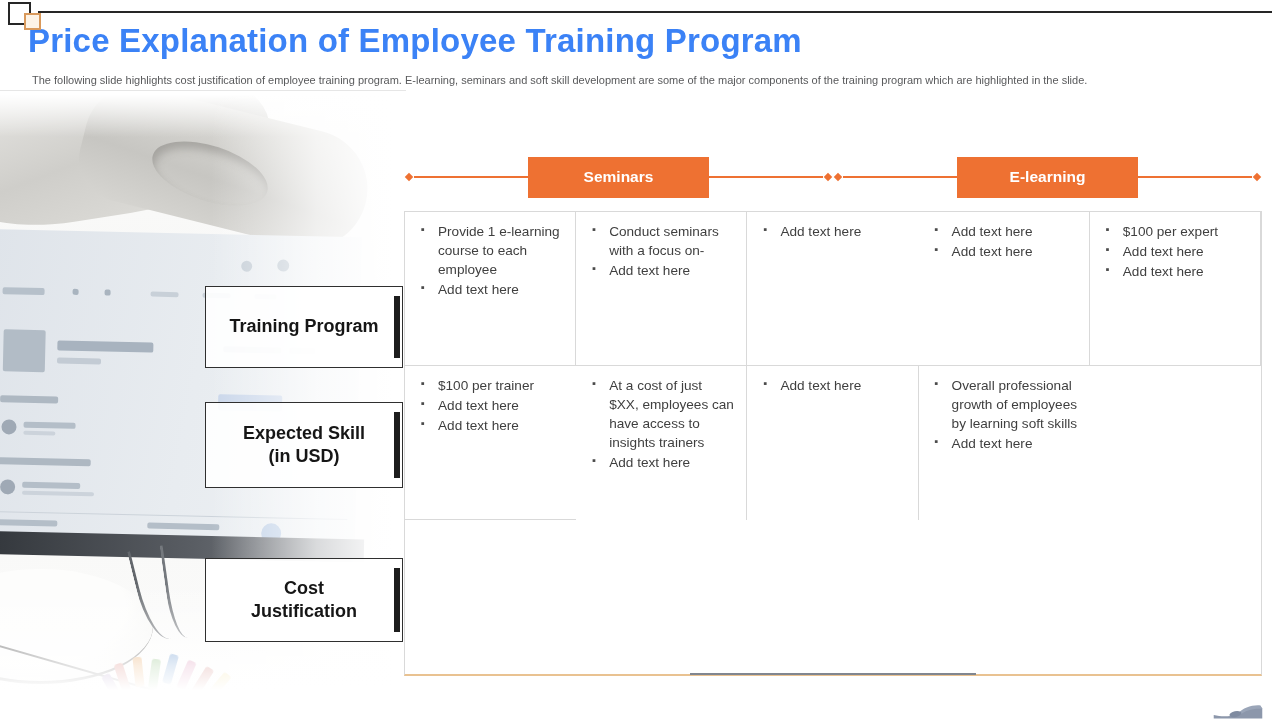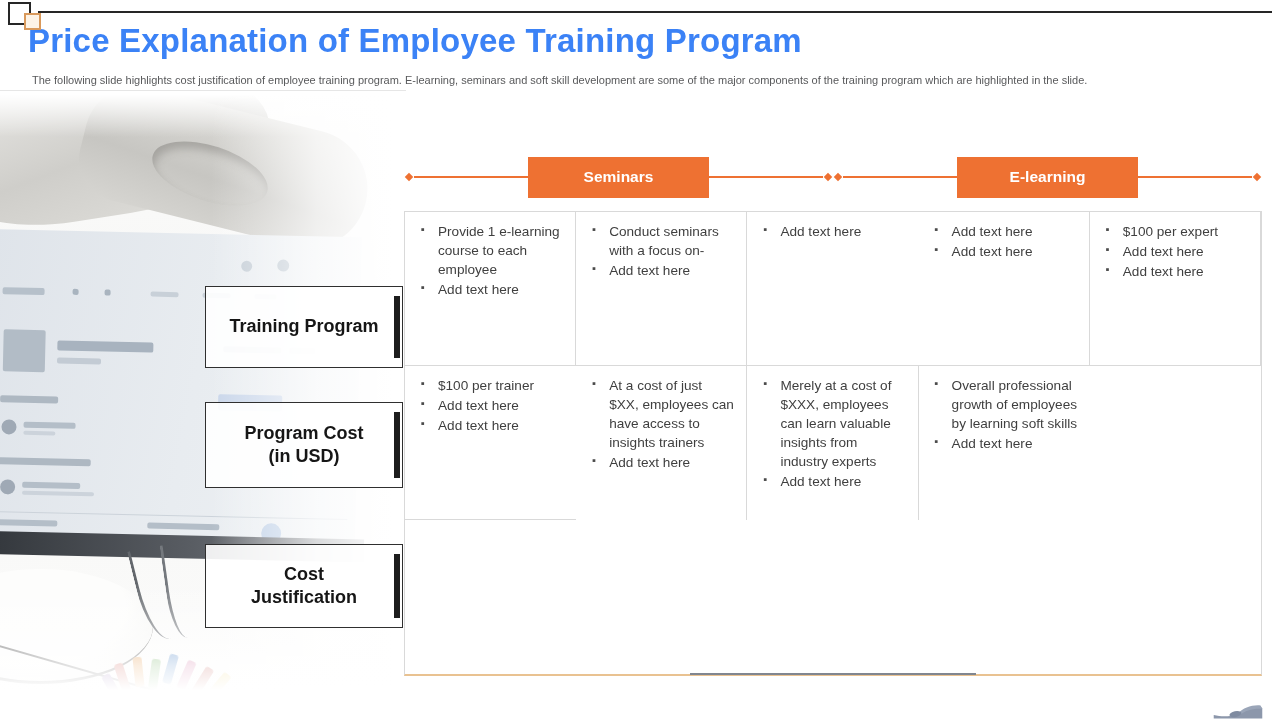--- a/index.html
+++ b/index.html
@@ -50,21 +50,21 @@
   .p-fade-b { position:absolute; inset:0; background:linear-gradient(180deg, rgba(255,255,255,0) 82%, rgba(255,255,255,.85) 96%, #fff 100%); }
   .p-fade-t { position:absolute; left:0; top:0; right:0; height:46px; background:linear-gradient(180deg,#fff 8%,rgba(255,255,255,0) 100%); }
 
   
   .row-label { position:absolute; left:205px; width:198px; background:rgba(255,255,255,.9);
                border:1px solid #2f2f2f; display:flex; flex-direction:column; align-items:center; justify-content:center;
                text-align:center; font-weight:bold; font-size:18px; color:#161616; line-height:1.28; z-index:5; }
   .row-label::after { content:""; position:absolute; right:2px; top:9px; bottom:9px; width:6px; background:#1d1d1d; }
   #label-0 { top:250px; height:82px;margin-top:36px; }
   #label-1 { top:402px; height:86px; }
-  #label-2 { top:544px; height:84px;text-align:center; }
+  #label-2 { top:558px; height:84px;text-align:center; }
 
   
   .hrow { position:absolute; left:404px; top:150px; width:858px; height:54px; display:flex; z-index:4; }
   .hcol { flex:1 1 0; display:flex; align-items:center; min-width:0; }
   .dot { width:6px; height:6px; background:#ee7132; transform:rotate(45deg); flex:0 0 auto; margin:0 2px; }
   .hline { flex:1 1 auto; height:2px; background:#ee7132; }
   .hbtn { flex:0 0 auto; width:181px; min-height:41px; background:#ee7132; color:#fff; font-weight:bold;
           font-size:15.5px; display:flex; align-items:center; justify-content:center; text-align:center;
           line-height:1.25; padding:4px 8px; }
 
@@ -144,21 +144,21 @@
 
   <div class="p-fade-t"></div>
   <div class="p-fade-r"></div>
   <div class="p-fade-b"></div>
 </div>
 
 <div class="row-label" id="label-0">
     <div>Training Program</div>
   </div>
 <div class="row-label" id="label-1">
-    <div>Program Cost</div>
+    <div>Expected Skill</div>
     <div>(in USD)</div>
   </div>
 <div class="row-label" id="label-2">
     <div>Cost</div>
     <div>Justification</div>
   </div>
 
 <div class="hrow">
   <div class="hcol">
     <span class="dot"></span>
@@ -219,21 +219,20 @@
       </ul>
     </div>
   <div class="cell r2 c0">
       <ul>
         <li>At a cost of just $XX, employees can have access to insights trainers</li>
         <li>Add text here</li>
       </ul>
     </div>
   <div class="cell r2 c1">
       <ul>
-        <li>Merely at a cost of $XXX, employees can learn valuable insights from industry experts</li>
         <li>Add text here</li>
       </ul>
     </div>
   <div class="cell r2 c2">
       <ul>
         <li>Overall professional growth of employees by learning soft skills</li>
         <li>Add text here</li>
       </ul>
     </div>
 </div>

